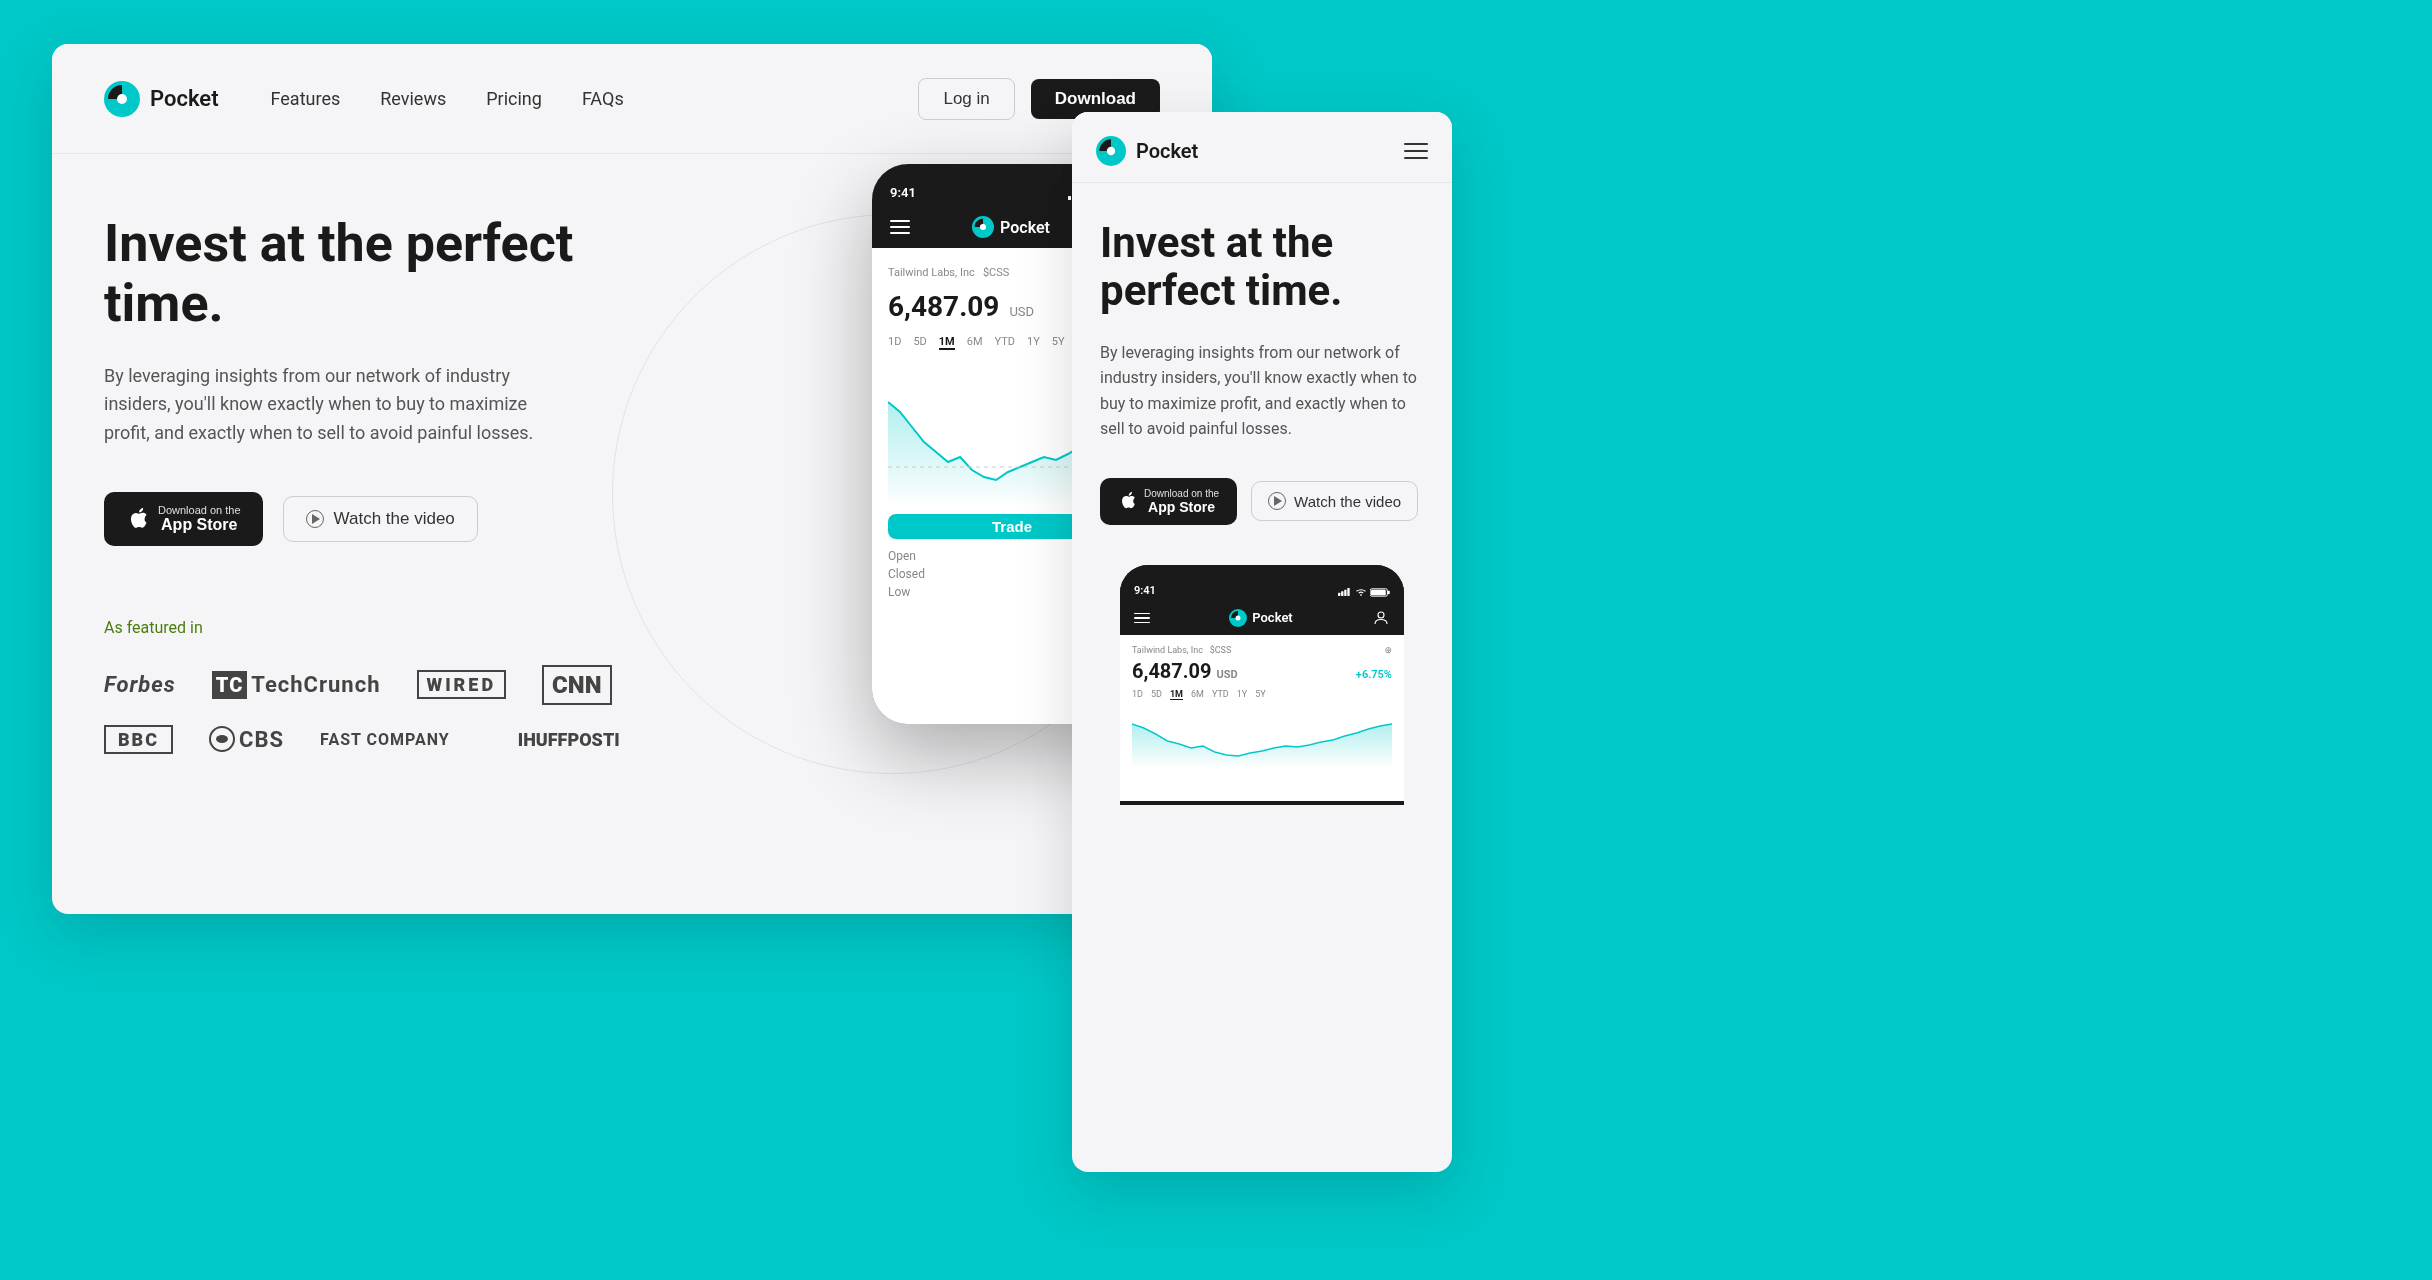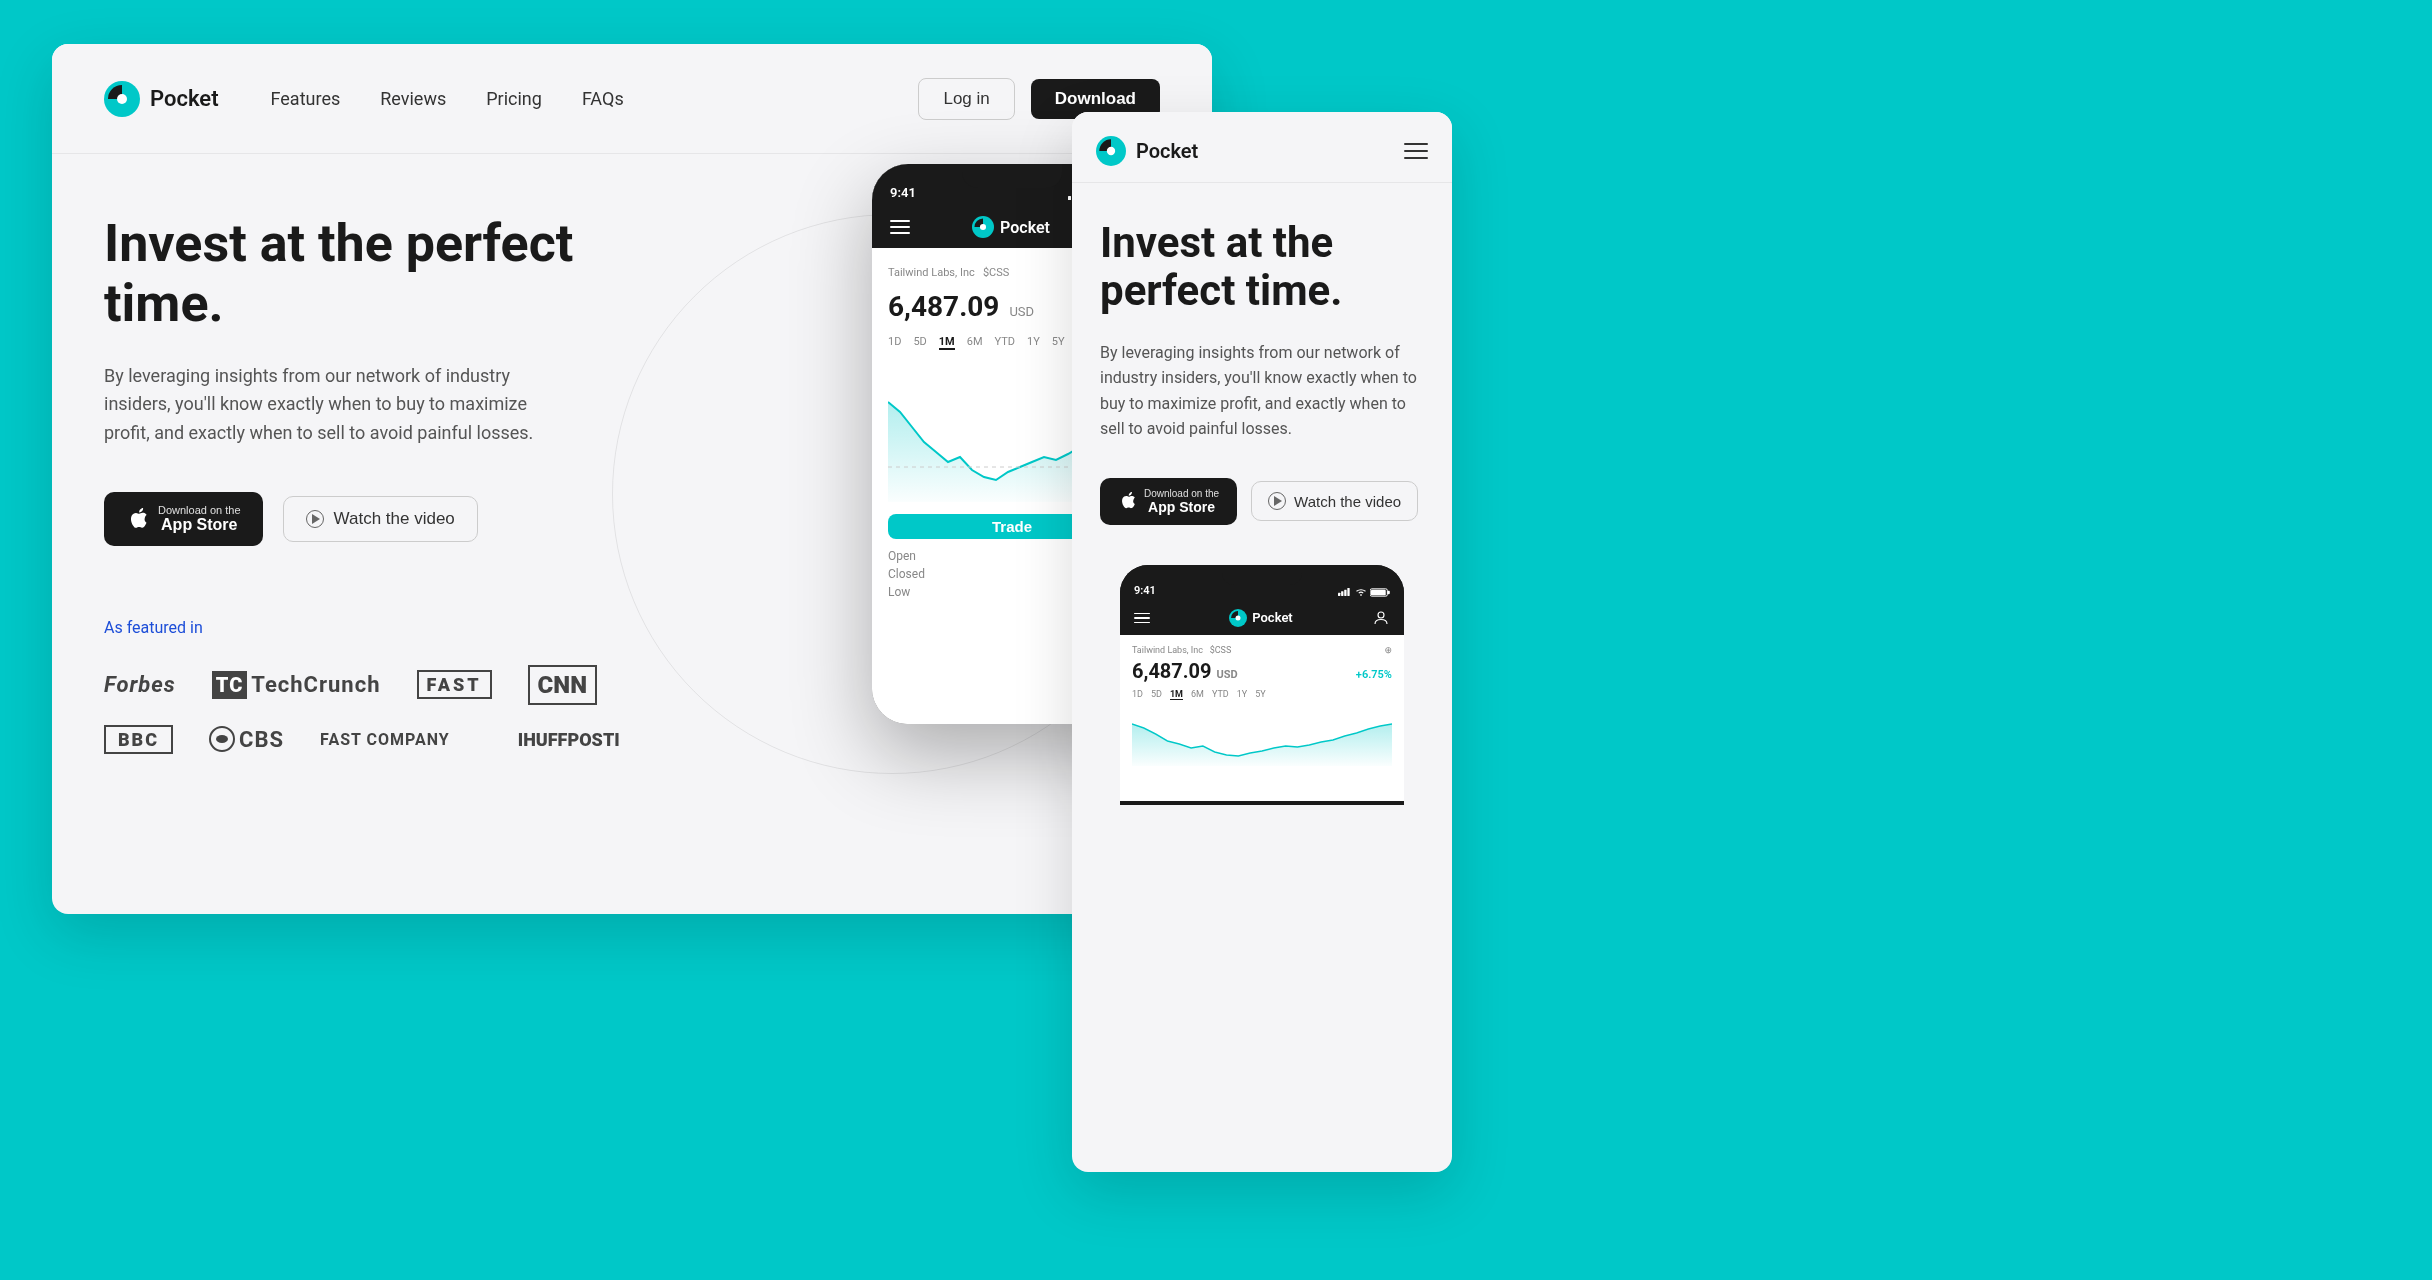--- a/index.html
+++ b/index.html
@@ -163,21 +163,21 @@
       border-bottom: 5px solid transparent;
       border-left: 8px solid #666;
       margin-left: 2px;
     }
 
     .featured-section {
       margin-top: 20px;
     }
     .featured-label {
       font-size: 16px;
-      color: #1d4ed8;
+      color: #4d7c0f;
       margin-bottom: 28px;
     }
     .logos-row {
       display: flex;
       gap: 36px;
       align-items: center;
       flex-wrap: wrap;
       margin-bottom: 20px;
     }
     .logo-brand {
@@ -675,21 +675,21 @@
       </div>
 
       <div class="featured-section">
         <p class="featured-label">As featured in</p>
         <div class="logos-row">
           <span class="logo-brand" style="font-style:italic;">Forbes</span>
           <span class="logo-brand logo-techcrunch">
             <span class="tc-box">TC</span>
             <span> TechCrunch</span>
           </span>
-          <span class="logo-wired">FAST</span>
+          <span class="logo-wired">WIRED</span>
           <span class="logo-cnn" style="border:2.5px solid #444; padding:4px 8px;">CNN</span>
         </div>
         <div class="logos-row">
           <span class="logo-bbc">BBC</span>
           <span class="logo-brand logo-cbs">
             <span class="cbs-circle">
               <span class="cbs-eye"></span>
             </span>
             <span>CBS</span>
           </span>

